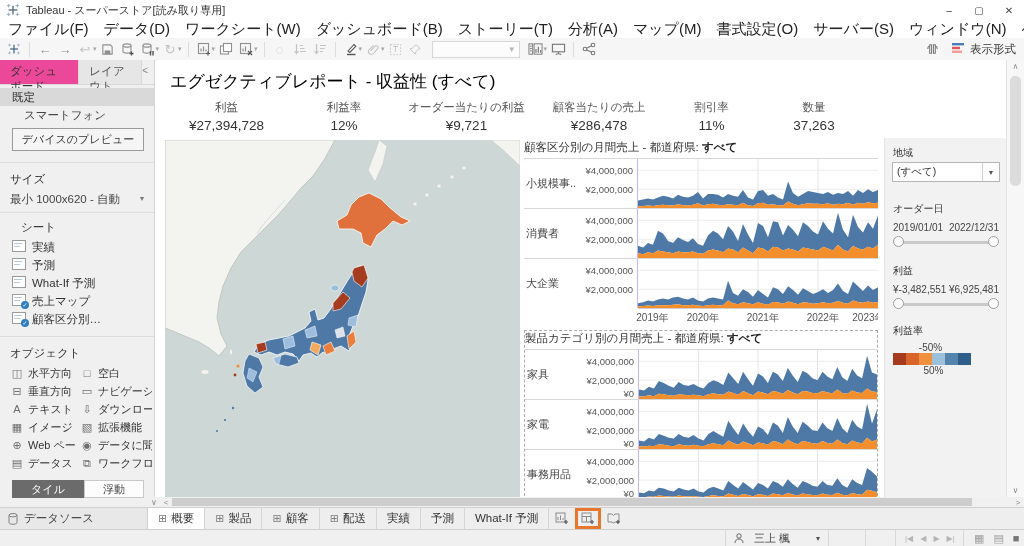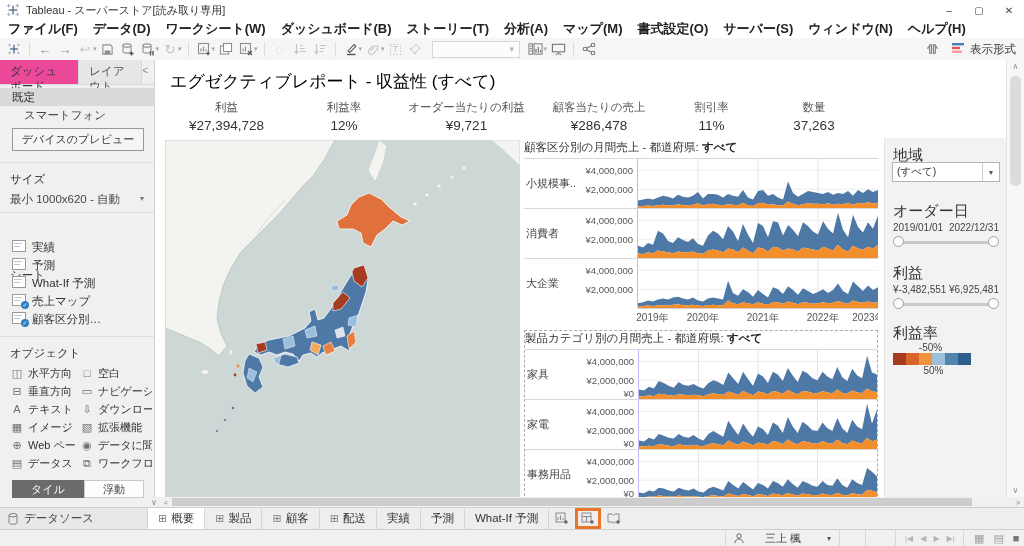--- a/index.html
+++ b/index.html
@@ -6,21 +6,21 @@
   .app{position:relative;width:1024px;height:546px;background:#fff;font-family:"Liberation Sans","DejaVu Sans",sans-serif;overflow:hidden;color:#333;}
   .abs{position:absolute;}
   
   .titlebar{left:0;top:0;width:1024px;height:20px;background:#fff;display:flex;align-items:center;}
   .titlebar .logo{margin-left:6px;width:14px;height:14px;}
   .titlebar .ttl{margin-left:6px;font-size:11px;color:#333;}
   .wctl{position:absolute;right:0;top:0;height:20px;display:flex;}
   .wbtn{width:30px;height:20px;display:flex;align-items:center;justify-content:center;font-size:10px;color:#444;}
   
   .menubar{left:0;top:20px;width:1024px;height:18px;background:#fff;display:flex;align-items:center;padding-left:8px;box-sizing:border-box;}
-  .menubar span{font-size:13px;color:#222;margin-right:15px;white-space:nowrap;font-weight:bold;}
+  .menubar span{font-size:15px;color:#222;margin-right:15px;white-space:nowrap;}
   
   .toolbar{left:0;top:38px;width:1024px;height:22px;background:#f6f6f6;border-bottom:1px solid #e3e3e3;display:flex;align-items:center;}
   .tsep{width:1px;height:15px;background:#dcdcdc;margin:0 5px;}
   .ticon{height:20px;min-width:20px;display:flex;align-items:center;justify-content:center;color:#8f8f8f;font-size:13px;}
   .ticon.dis{color:#c3c3c3;}
   .caret{font-size:7px;color:#a5a5a5;margin:0 1px 0 -2px;}
   .tcombo{width:86px;height:15px;border:1px solid #d7d7d7;background:#fcfcfc;margin:0 6px;display:flex;align-items:center;justify-content:flex-end;}
   .tcombo span{font-size:8px;color:#b5b5b5;margin-right:3px;}
   .showme{position:absolute;right:8px;top:38px;height:22px;display:flex;align-items:center;}
   .showme .lbl{font-size:11.5px;color:#333;margin-left:5px;}
@@ -57,21 +57,21 @@
   .chead b{color:#222;}
   .crow{position:relative;border-top:1px solid #d8d8d8;display:flex;}
   .rlabel{width:54px;font-size:11px;color:#444;display:flex;align-items:center;padding-left:2px;box-sizing:border-box;overflow:hidden;white-space:nowrap;}
   .raxis{width:60px;position:relative;border-right:1px solid #c4b5fd;box-sizing:border-box;}
   .raxis span{position:absolute;right:4px;font-size:9.5px;color:#555;white-space:nowrap;}
   .rplot{position:relative;flex:1;}
   .xaxis{position:relative;height:16px;border-top:1px solid #cfcfcf;margin-left:114px;}
   .xaxis span{position:absolute;top:2px;font-size:10px;color:#555;transform:translateX(-50%);white-space:nowrap;}
   
   .fpanel{position:absolute;left:728px;top:78px;width:122px;height:359px;background:#f2f2f2;border-left:1px solid #e2e2e2;box-sizing:border-box;font-size:11px;}
-  .fpanel .flabel{position:absolute;left:8px;font-size:15px;color:#333;}
+  .fpanel .flabel{position:absolute;left:8px;font-size:10px;color:#333;}
   .fdrop{position:absolute;left:7px;top:24px;width:106px;height:18px;background:#fff;border:1px solid #b5b5b5;display:flex;align-items:center;}
   .fdrop .val{flex:1;padding-left:4px;font-size:10.5px;color:#333;}
   .fdrop .dbtn{width:16px;height:100%;border-left:1px solid #cfcfcf;display:flex;align-items:center;justify-content:center;font-size:7px;color:#555;}
   .frange{position:absolute;left:8px;width:106px;display:flex;justify-content:space-between;font-size:10px;color:#444;}
   .slider{position:absolute;left:8px;width:106px;height:12px;}
   .slider .track{position:absolute;left:4px;right:4px;top:5px;height:3px;background:#c9c9c9;border-radius:2px;}
   .slider .hdl{position:absolute;top:0;width:11px;height:11px;border-radius:50%;background:#fdfdfd;border:1px solid #9e9e9e;box-sizing:border-box;}
   .legend{position:absolute;left:8px;display:flex;align-items:center;}
   .legend .sw{width:13px;height:12px;}
   .legend .lmin,.legend .lmax{font-size:10px;color:#444;}
@@ -89,21 +89,21 @@
   .dstab{width:148px;display:flex;align-items:center;padding-left:8px;box-sizing:border-box;color:#444;border-right:1px solid #cfcfcf;background:#e8e8e8;}
   .dstab svg{margin-right:6px;}
   .shtab{display:flex;align-items:center;padding:0 10px;border-right:1px solid #d5d5d5;color:#333;white-space:nowrap;}
   .shtab.active{background:#ffffff;}
   .shtab .gico{color:#7f7f7f;font-size:11px;margin-right:4px;}
   .newbtn{width:26px;display:flex;align-items:center;justify-content:center;color:#6e6e6e;font-size:12px;position:relative;}
   .hilite{outline:3px solid #e8762d;outline-offset:-3px;}
   
   .statusbar{left:0;top:529px;width:1024px;height:17px;background:#f0f0f0;border-top:1px solid #cfcfcf;box-sizing:border-box;display:flex;align-items:center;font-size:11px;color:#444;}
   .userbox{position:absolute;left:725px;top:0;height:100%;display:flex;align-items:center;border-left:1px solid #d8d8d8;border-right:1px solid #d8d8d8;padding:0 8px;}
-  .userbox .uname{margin:0 26px 0 21px;}
+  .userbox .uname{margin:0 26px 0 10px;}
   .sbsep{position:absolute;top:0;height:100%;width:1px;background:#d8d8d8;}
   .navico{position:absolute;top:0;height:100%;display:flex;align-items:center;gap:7px;color:#b5b5b5;font-size:8px;}
   .viewico{position:absolute;top:0;height:100%;display:flex;align-items:center;gap:9px;font-size:11px;color:#9f9f9f;}
 </style>
 </head>
 <body>
 
 <div class="app">
 
   <div class="abs titlebar">
@@ -306,21 +306,21 @@
     <div class="srow" style="top:28px;background:#d9d9d9;padding-left:12px;box-sizing:border-box;">既定</div>
     <div class="srow" style="top:46px;padding-left:24px;box-sizing:border-box;color:#444;">スマートフォン</div>
     <div class="devbtn">デバイスのプレビュー</div>
     <div class="sdivider" style="top:102px;"></div>
     <div class="srow" style="top:110px;padding-left:10px;box-sizing:border-box;color:#333;">サイズ</div>
     <div class="srow" style="top:130px;padding-left:10px;box-sizing:border-box;color:#444;">
       <span>最小 1000x620 - 自動</span>
       <span style="position:absolute;right:10px;font-size:8px;color:#777;">▾</span>
     </div>
     <div class="sdivider" style="top:152px;"></div>
-    <div class="srow" style="top:158px;padding-left:10px;box-sizing:border-box;margin-top:48px;">シート</div>
+    <div class="srow" style="top:158px;padding-left:21px;box-sizing:border-box;">シート</div>
     <div class="srow" style="top:178px;padding-left:12px;box-sizing:border-box;"><span class="sheetico"><i></i><i></i></span><span>実績</span></div>
     <div class="srow" style="top:196px;padding-left:12px;box-sizing:border-box;"><span class="sheetico"><i></i><i></i></span><span>予測</span></div>
     <div class="srow" style="top:214px;padding-left:12px;box-sizing:border-box;"><span class="sheetico"><i></i><i></i></span><span>What-If 予測</span></div>
     <div class="srow" style="top:232px;padding-left:12px;box-sizing:border-box;"><span class="sheetico"><i></i><i></i><span class="badge">✓</span></span><span>売上マップ</span></div>
     <div class="srow" style="top:250px;padding-left:12px;box-sizing:border-box;"><span class="sheetico"><i></i><i></i><span class="badge">✓</span></span><span>顧客区分別…</span></div>
     <div class="sdivider" style="top:276px;"></div>
     <div class="srow" style="top:284px;padding-left:10px;box-sizing:border-box;">オブジェクト</div>
     <div class="objgrid-item" style="left:10px;top:304px;width:66px;"><span class="objico">◫</span><span>水平方向</span></div>
     <div class="objgrid-item" style="left:80px;top:304px;width:72px;"><span class="objico">□</span><span>空白</span></div>
     <div class="objgrid-item" style="left:10px;top:322px;width:66px;"><span class="objico">⊟</span><span>垂直方向</span></div>

